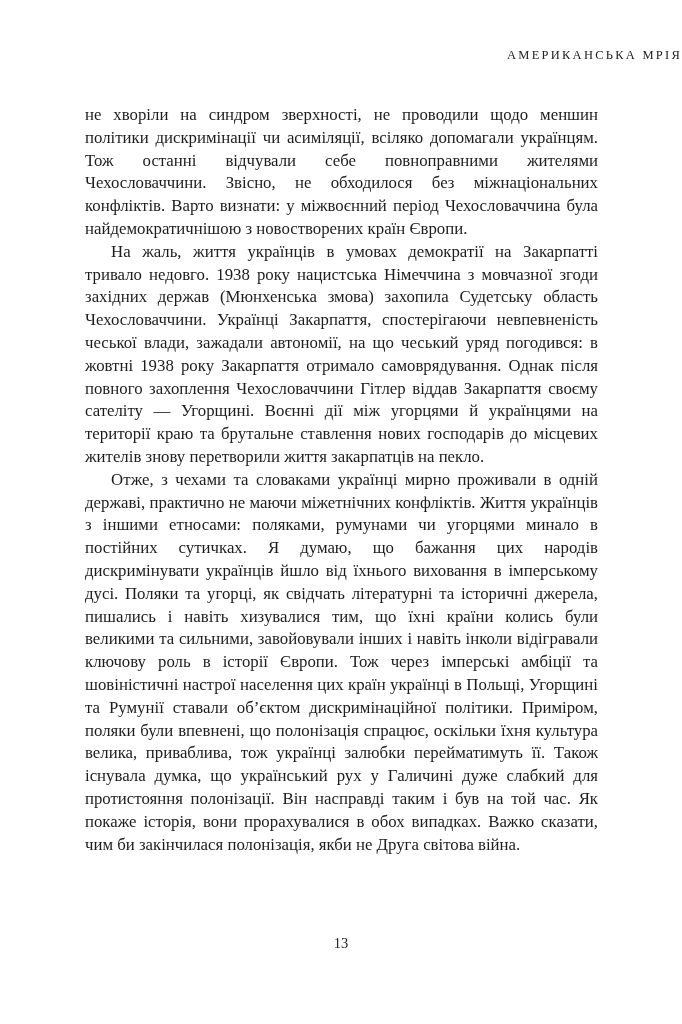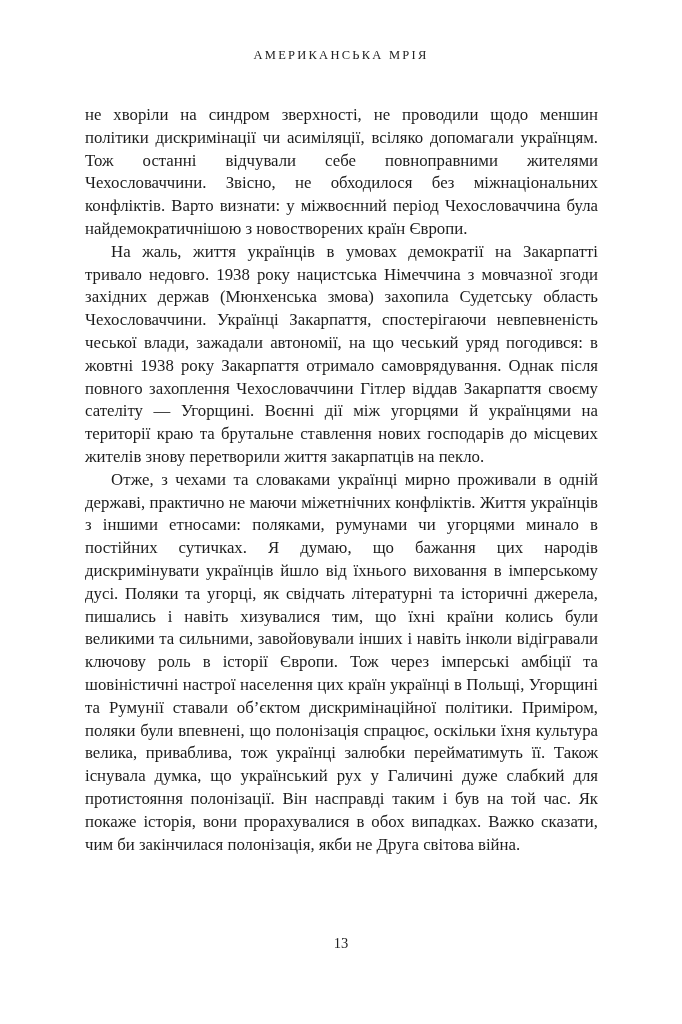--- a/index.html
+++ b/index.html
@@ -17,21 +17,21 @@
   }
   .page {
     position: absolute;
     inset: 0;
   }
   .running-header {
     position: absolute;
     top: 48px;
     left: 0;
     right: 0;
-    text-align: center;
+    text-align: right;
     font-size: 12.5px;
     letter-spacing: 0.18em;
     font-family: "Liberation Serif", serif;
     color: #222;
   }
   .body-text {
     position: absolute;
     top: 76px;
     left: 85px;
     width: 513px;

